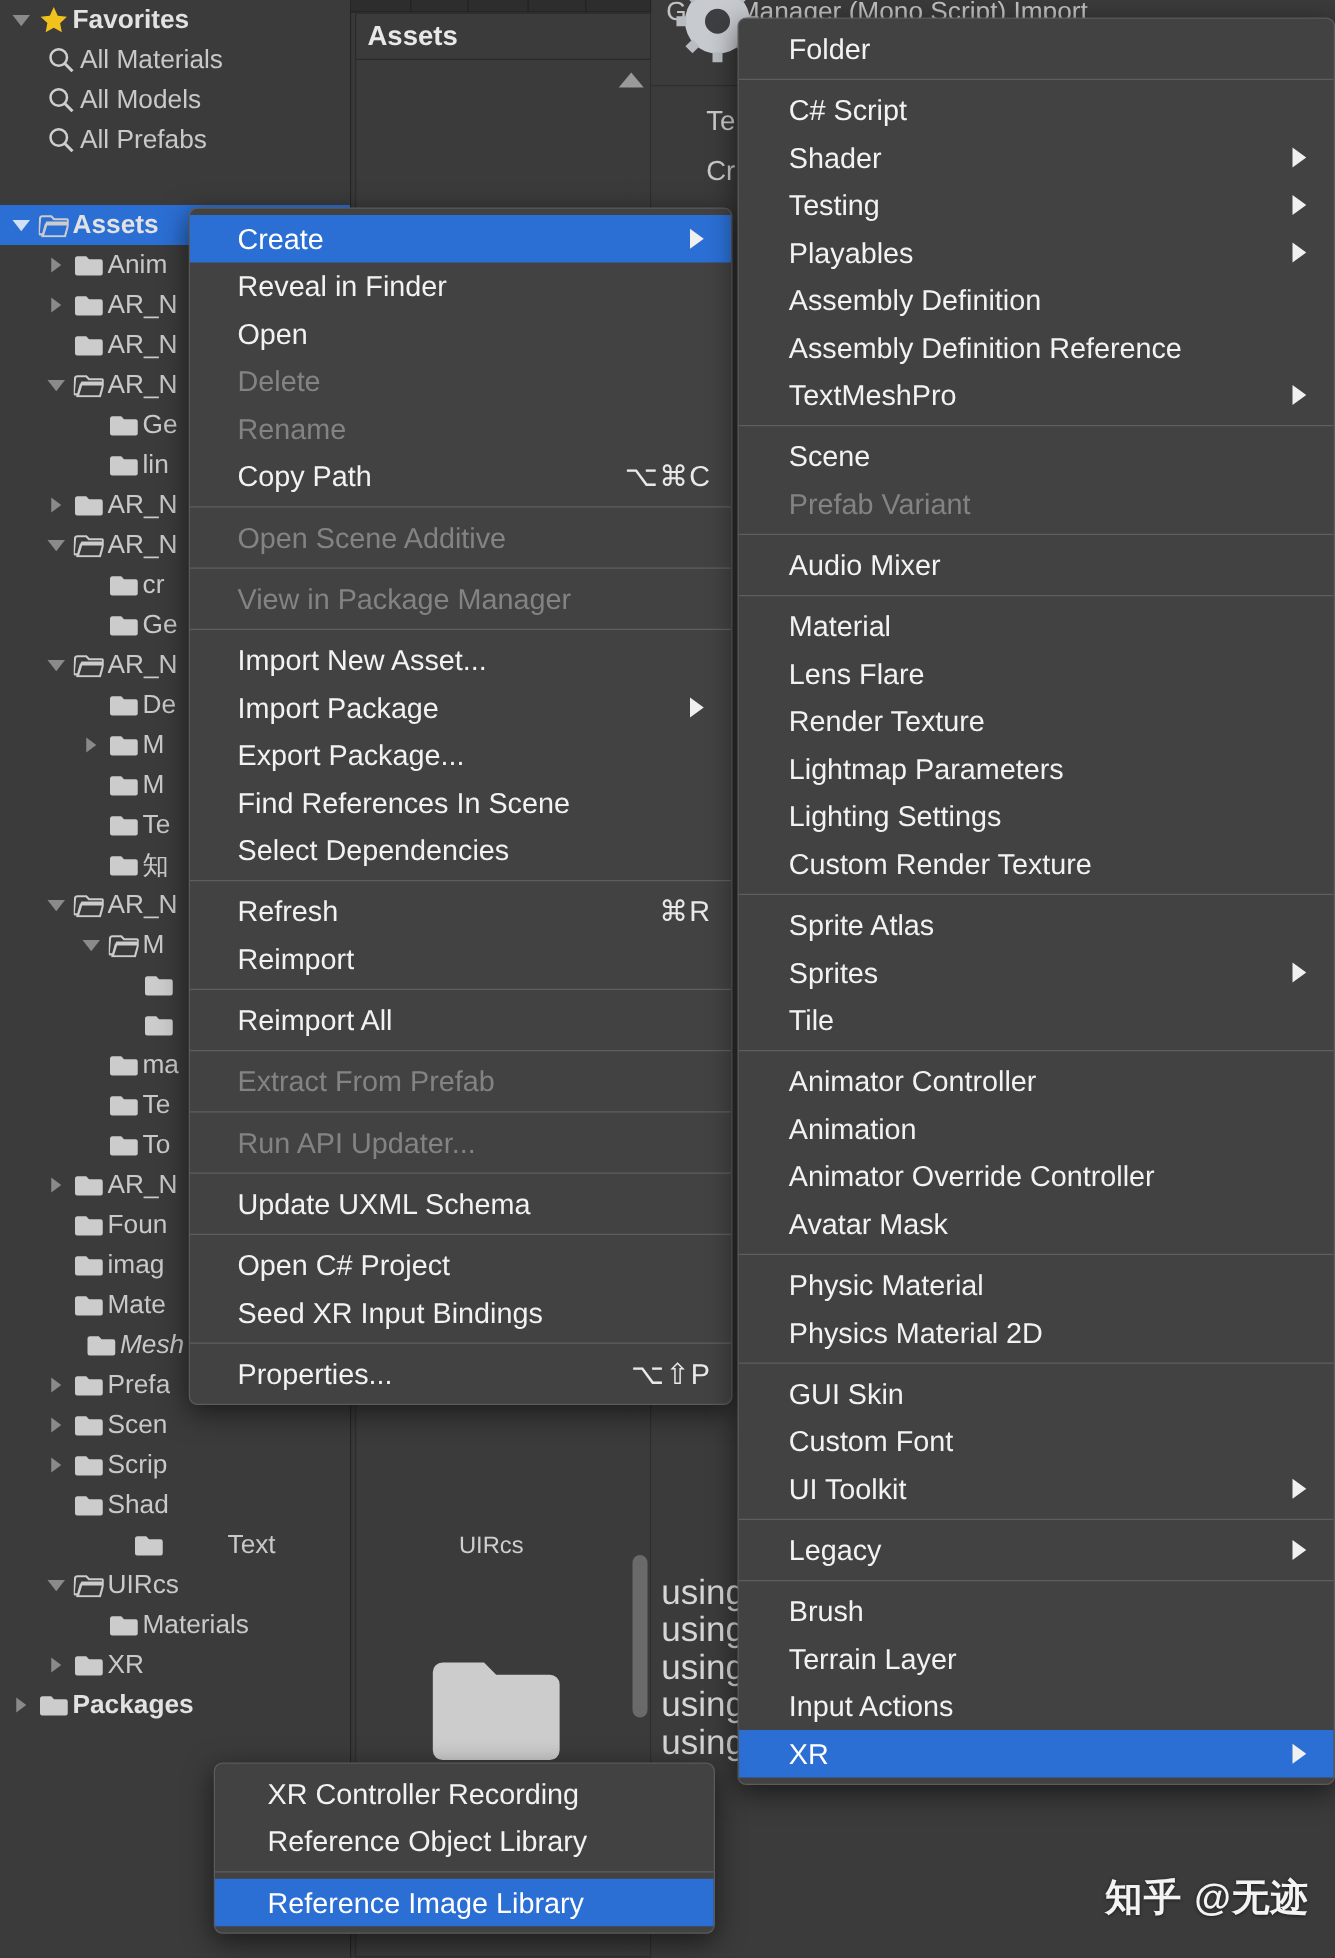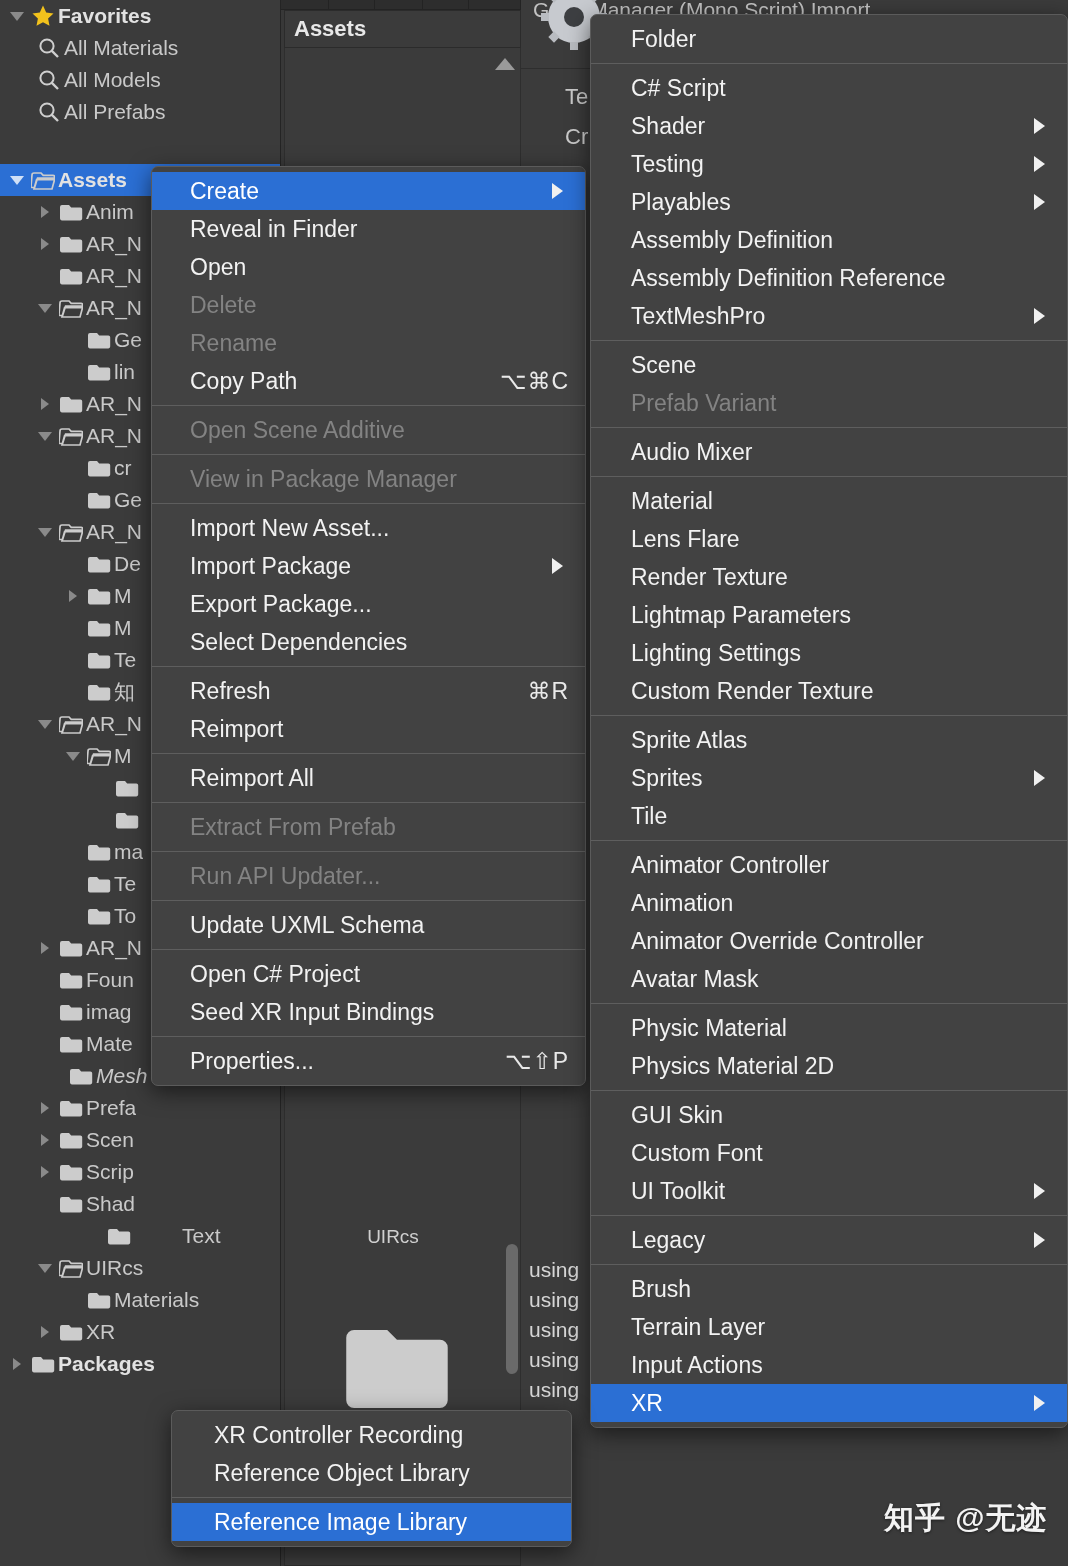--- a/index.html
+++ b/index.html
@@ -89,21 +89,21 @@
   .insp-title {
     position:absolute; left:0; top:0; height:22px; right:0;
     display:flex; align-items:flex-end; gap:10px; padding-left:12px;
     color:#c2c2c2; font-size:21px; white-space:nowrap; overflow:hidden;
   }
   .gear { position:absolute; left:20px; top:-16px; }
   .insp-line {
     position:absolute; color:#cacaca; font-size:22px; white-space:nowrap;
   }
   .insp-sep { position:absolute; height:1px; background:#2e2e2e; left:0; right:0; }
-  .code-line { position:absolute; color:#d6d6d6; font-size:21px; white-space:nowrap; }
+  .code-line { position:absolute; color:#d6d6d6; font-size:28px; white-space:nowrap; }
 
   
   .menu {
     position: absolute;
     background: #424242;
     border: 1px solid #5b5b5b;
     border-radius: 7px;
     box-shadow: 0 6px 22px rgba(0,0,0,.55);
     padding: 5px 0;
     overflow: hidden;
@@ -670,20 +670,23 @@
         <span class="lbl">Import New Asset...</span>
       </div>
       <div class="mi">
         <span class="lbl">Import Package</span>
         <span class="arrow"></span>
       </div>
       <div class="mi">
         <span class="lbl">Export Package...</span>
       </div>
       <div class="mi">
+        <span class="lbl">Find References In Scene</span>
+      </div>
+      <div class="mi">
         <span class="lbl">Select Dependencies</span>
       </div>
       <div class="msep"></div>
       <div class="mi">
         <span class="lbl">Refresh</span>
         <span class="sk">⌘R</span>
       </div>
       <div class="mi">
         <span class="lbl">Reimport</span>
       </div>

